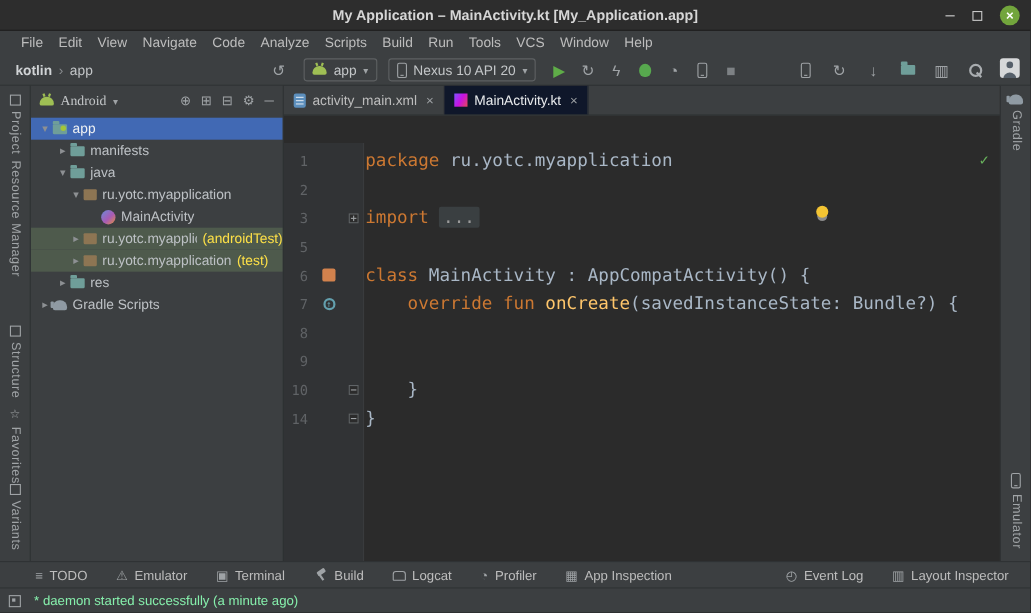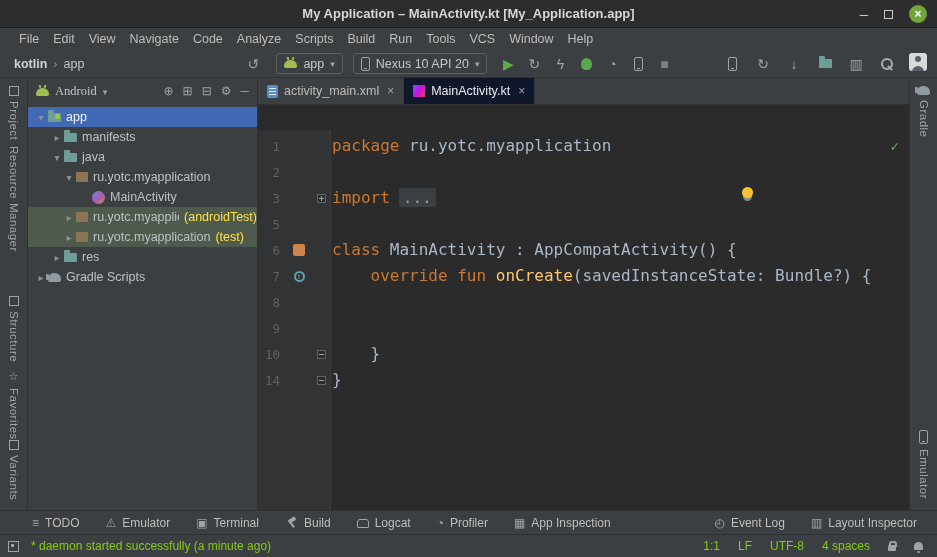--- a/index.html
+++ b/index.html
@@ -112,21 +112,21 @@
   .fold-box.plus::after{content:"";position:absolute;top:1px;bottom:1px;left:3px;width:1px;background:#9fa3a6;}
   .ed-check{position:absolute;top:8px;right:10px;color:#68b15c;font-size:14px;font-weight:bold;}
   .i-bulb{position:absolute;left:484px;top:57px;width:11px;height:11px;border-radius:50%;background:#f3c433;box-shadow:0 4px 0 -1px #8a8a8a;}
   
   .bottombar{height:24px;flex:none;display:flex;align-items:center;border-top:1px solid #2f3234;padding:0 20px 0 32px;font-size:12px;color:#bdbdbd;}
   .bb-item{display:flex;align-items:center;gap:6px;margin-right:26px;}
   .bb-ic{color:#9fa3a6;font-size:12px;display:inline-flex;align-items:center;}
   .bb-right{margin-left:auto;display:flex;align-items:center;}
   .bb-right .bb-item:last-child{margin-right:0;}
   
-  .statusbar{height:23px;flex:none;display:flex;align-items:center;border-top:1px solid #2f3234;padding:0 14px 0 8px;font-size:12px;color:#84cc16;}
+  .statusbar{height:23px;flex:none;display:flex;align-items:center;border-top:1px solid #2f3234;padding:0 14px 0 8px;font-size:12px;color:#86efac;}
   .sb-msg{margin-left:12px;}
   .sb-right{margin-left:auto;display:flex;align-items:center;gap:18px;}
 </style>
 </head>
 <body>
 
 <div class="window">
 
   <div class="titlebar">
     <div class="title">My Application – MainActivity.kt [My_Application.app]</div>
@@ -421,23 +421,15 @@
       <div class="bb-item">
           <span class="bb-ic">▥</span>
           <span>Layout Inspector</span>
         </div>
     </div>
   </div>
 
   <div class="statusbar">
     <span class="i-switcher"></span>
     <span class="sb-msg">* daemon started successfully (a minute ago)</span>
-    <div class="sb-right">
-      <span>1:1</span>
-      <span>LF</span>
-      <span>UTF-8</span>
-      <span>4 spaces</span>
-      <span class="i-lock"></span>
-      <span class="i-bell"></span>
-    </div>
   </div>
 
 </div>
 
 </body></html>

